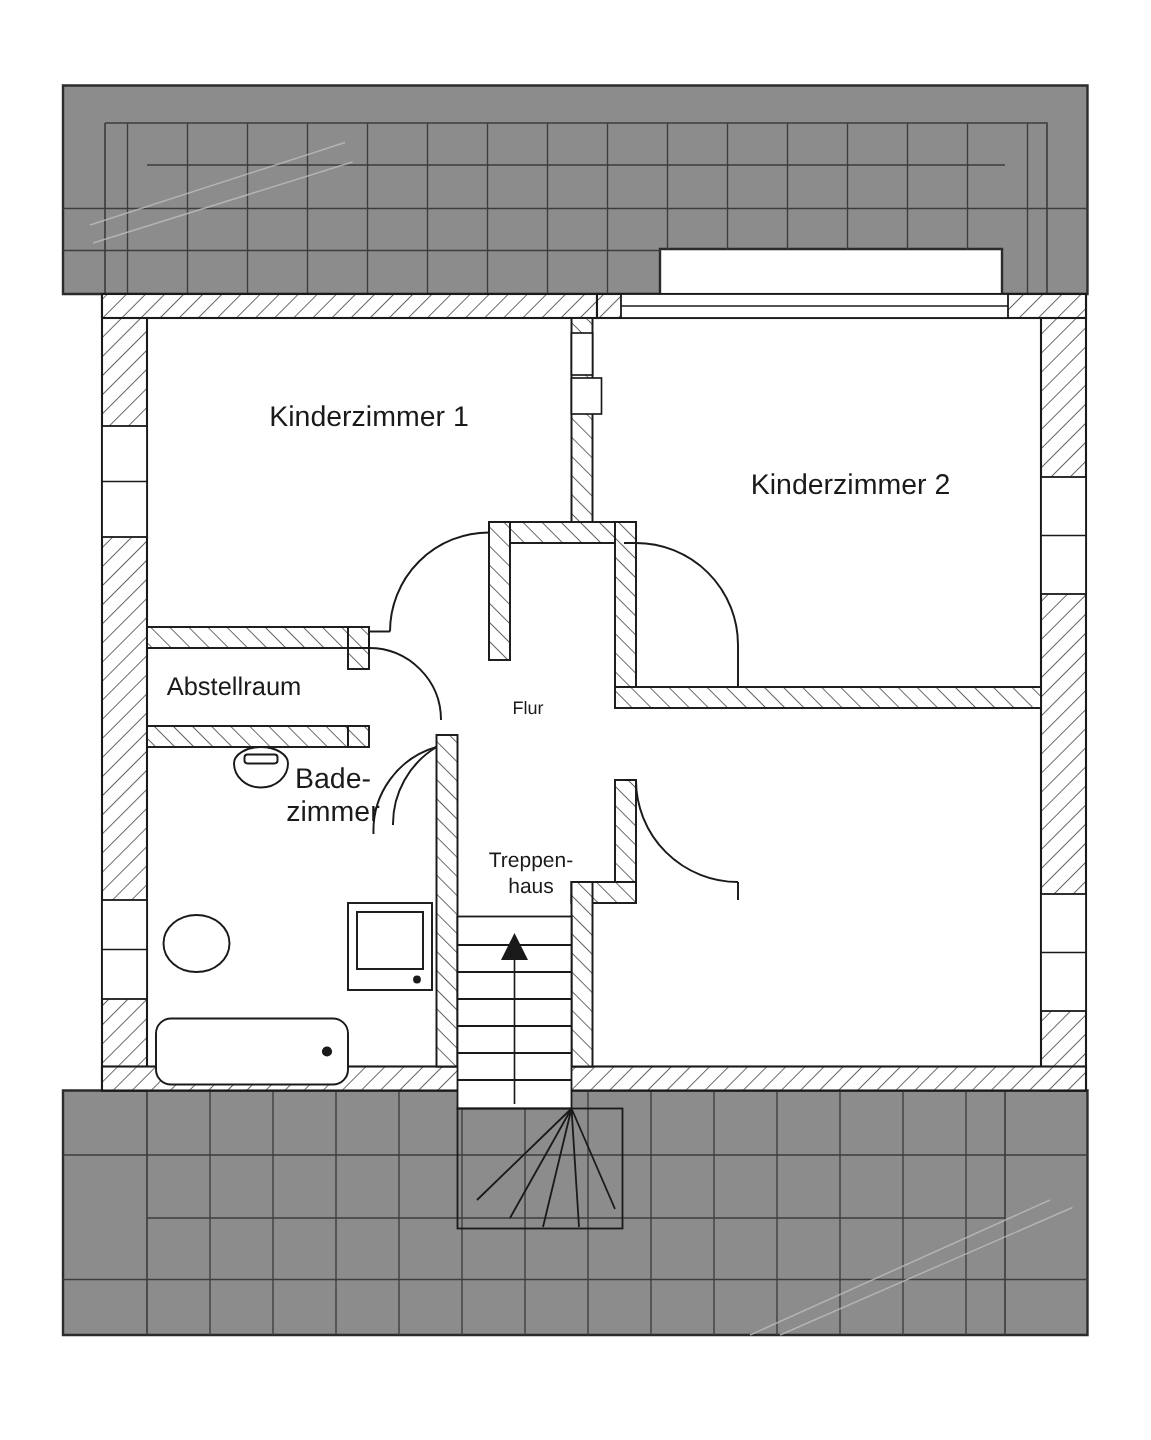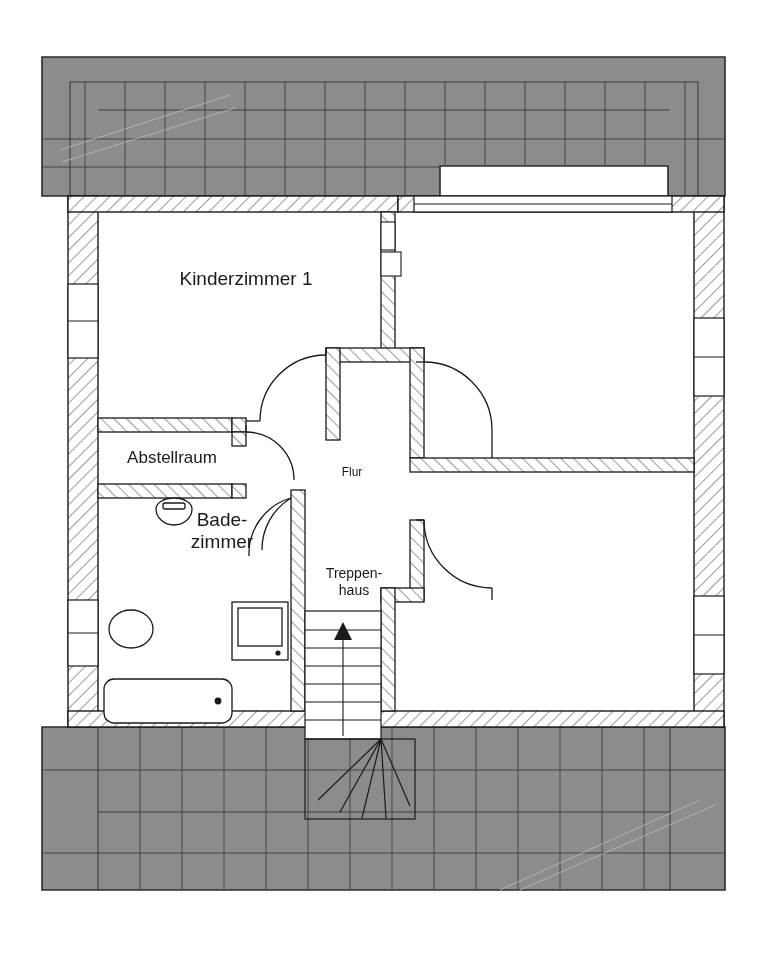--- a/index.html
+++ b/index.html
@@ -215,22 +215,23 @@
       <path d="M381,739 L318,800 M381,739 L340,812 M381,739 L362,818 M381,739 L386,818 M381,739 L410,806" stroke="#1a1a1a" stroke-width="1.2"></path>
       <rect x="305" y="739" width="110" height="80" fill="none" stroke="#1a1a1a" stroke-width="1.2"></rect>
 
       <path d="M343,622 L352,640 L334,640 Z" fill="#1a1a1a" stroke="none"></path>
       <line x1="343" y1="640" x2="343" y2="736" stroke="#1a1a1a" stroke-width="1.1"></line>
     </g>
   </svg>
 
   <div class="room-label" style="left:166px; top:268px; width:160px; font-size:19px;">Kinderzimmer 1</div>
 
-
-  <div class="room-label" style="left:108px; top:448px; width:128px; font-size:17px;">Abstellraum</div>
+  <div class="room-label" style="left:486px; top:313px; width:162px; font-size:19px;">Kinderzimmer 2</div>
+
+  <div class="room-label" style="left:92px; top:448px; width:128px; font-size:17px;">Abstellraum</div>
 
   <div class="room-label" style="left:332px; top:465px; width:40px; font-size:12px;">Flur</div>
 
   <div class="room-label" style="left:177px; top:509px; width:90px; font-size:19px;">Bade-
 zimmer</div>
 
   <div class="room-label" style="left:315px; top:565px; width:78px; font-size:14px;text-align:center;">Treppen-
 haus</div>
 
 

